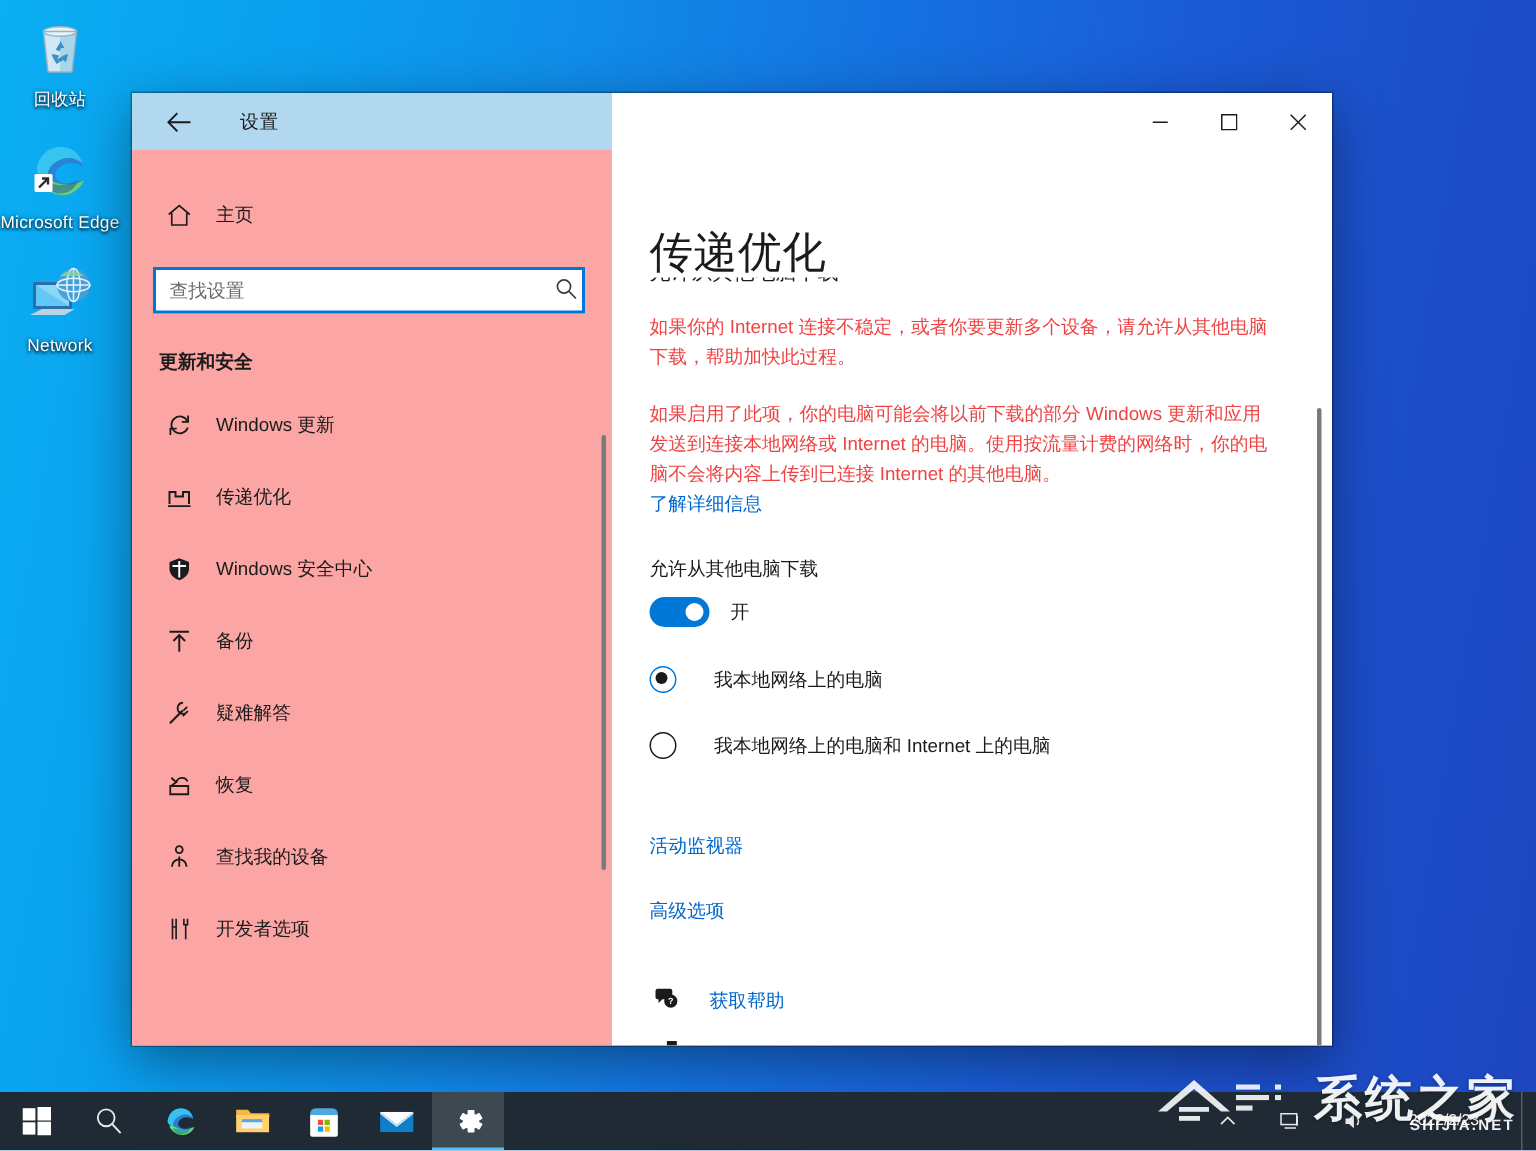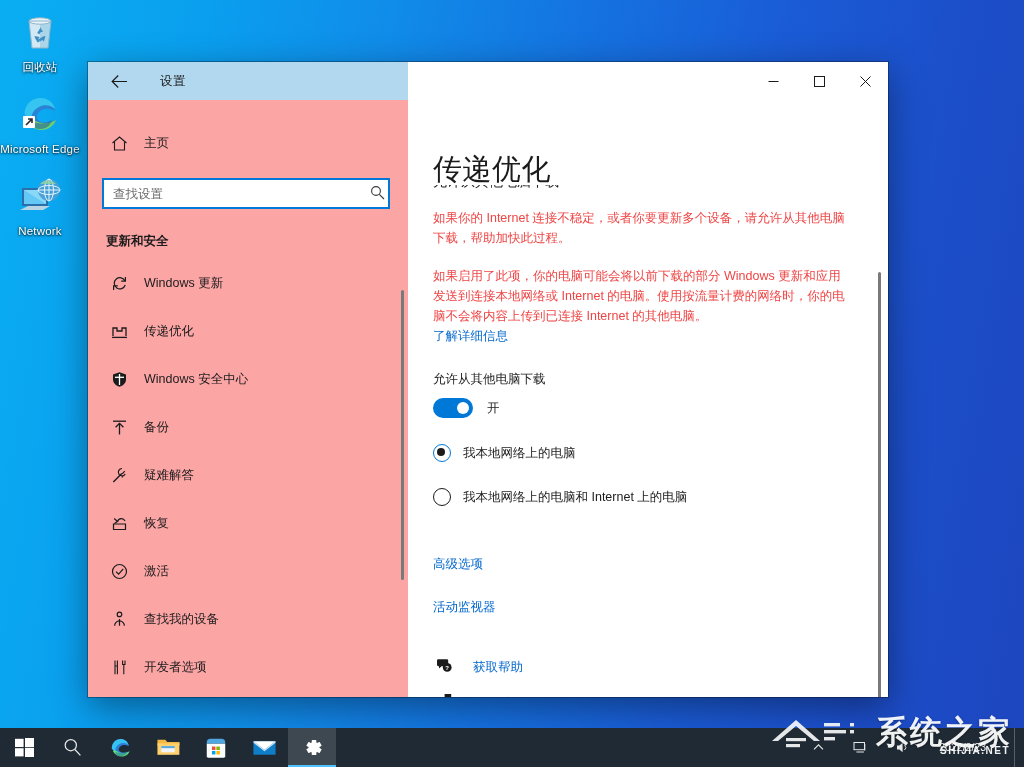--- a/index.html
+++ b/index.html
@@ -272,21 +272,21 @@
     content: "";
     position: absolute;
     width: 8px; height: 8px;
     border-radius: 50%;
     background: #1b1b1b;
     left: 3.4px; top: 3.4px;
   }
   .radio-label {
     font-size: 12.5px;
     color: #1b1b1b;
-    margin-left: 12px;
+    margin-left: 25px;
     text-align: right;
   }
   #link-block { margin-top: 48px; }
   #link-block .inline-link { display: block; }
   #link-block .inline-link + .inline-link { margin-top: 23px; }
   #support-block { margin-top: 40px; }
   .support-row {
     display: flex; align-items: flex-start;
     margin-top: 16px;
     cursor: default;
@@ -563,29 +563,20 @@
             <span class="nav-ic">
               <svg width="17" height="17" viewBox="0 0 17 17">
                 <path d="M2.5 14.5 V9 h12 v5.5 z" stroke="#1b1b1b" stroke-width="1.2" fill="none"></path>
                 <path d="M6.5 6.5 A4 4 0 0 1 14 6" stroke="#1b1b1b" stroke-width="1.2" fill="none"></path>
                 <path d="M3.2 3.5 L6.5 6.5 L3.4 8.6" stroke="#1b1b1b" stroke-width="1.2" fill="none"></path>
               </svg>
             </span>
             <span class="nav-label">恢复</span>
           </div>
 
-          <div class="nav-item">
-            <span class="nav-ic">
-              <svg width="17" height="17" viewBox="0 0 17 17">
-                <circle cx="8.5" cy="8.5" r="7" stroke="#1b1b1b" stroke-width="1.2" fill="none"></circle>
-                <path d="M5 8.6 L7.6 11.2 L12.3 5.8" stroke="#1b1b1b" stroke-width="1.2" fill="none"></path>
-              </svg>
-            </span>
-            <span class="nav-label">激活</span>
-          </div>
 
           <div class="nav-item">
             <span class="nav-ic">
               <svg width="17" height="17" viewBox="0 0 17 17">
                 <circle cx="8.5" cy="3.4" r="2.3" stroke="#1b1b1b" stroke-width="1.2" fill="none"></circle>
                 <path d="M3.6 14.8 a4.9 4.9 0 0 1 9.8 0" stroke="#1b1b1b" stroke-width="1.2" fill="none"></path>
                 <line x1="8.5" y1="8" x2="8.5" y2="14.8" stroke="#1b1b1b" stroke-width="1.2"></line>
               </svg>
             </span>
             <span class="nav-label">查找我的设备</span>
@@ -627,22 +618,22 @@
           <div class="radio-row">
             <span class="radio checked"></span>
             <span class="radio-label">我本地网络上的电脑</span>
           </div>
           <div class="radio-row">
             <span class="radio"></span>
             <span class="radio-label">我本地网络上的电脑和 Internet 上的电脑</span>
           </div>
 
           <div id="link-block">
+            <a class="inline-link">活动监视器</a>
             <a class="inline-link">高级选项</a>
-            <a class="inline-link">活动监视器</a>
           </div>
 
           <div id="support-block">
             <div class="support-row">
               <span class="support-ic">
                 <svg width="16" height="16" viewBox="0 0 16 16">
                   <path d="M2.4 2.2 h8.4 a1.4 1.4 0 0 1 1.4 1.4 v4.2 a1.4 1.4 0 0 1 -1.4 1.4 H5.6 L3 11.6 V9.2 H2.4 A1.4 1.4 0 0 1 1 7.8 V3.6 A1.4 1.4 0 0 1 2.4 2.2 z" fill="#1b1b1b"></path>
                   <circle cx="11.2" cy="10.4" r="4.4" fill="#1b1b1b"></circle>
                   <text x="11.2" y="12.6" font-size="6" fill="#ffffff" text-anchor="middle" font-family="Liberation Sans, sans-serif" font-weight="bold">?</text>
                 </svg>

